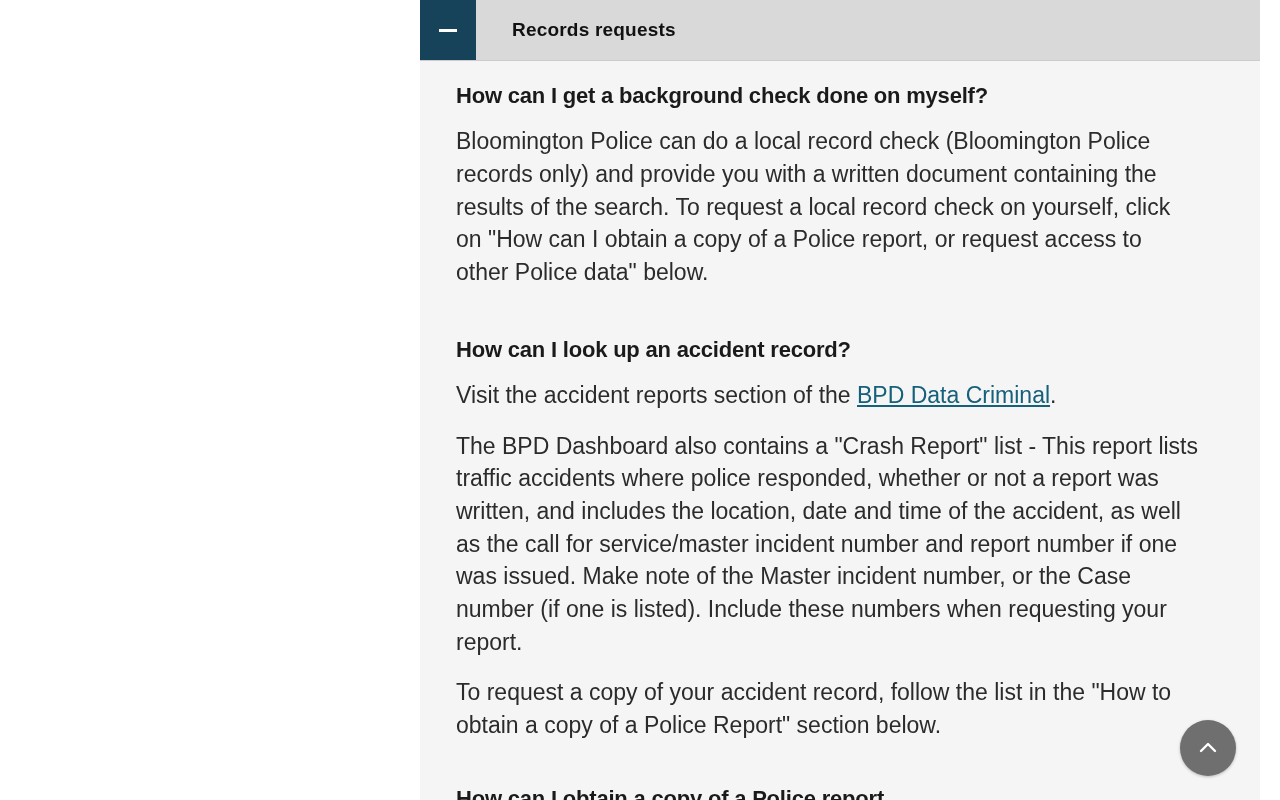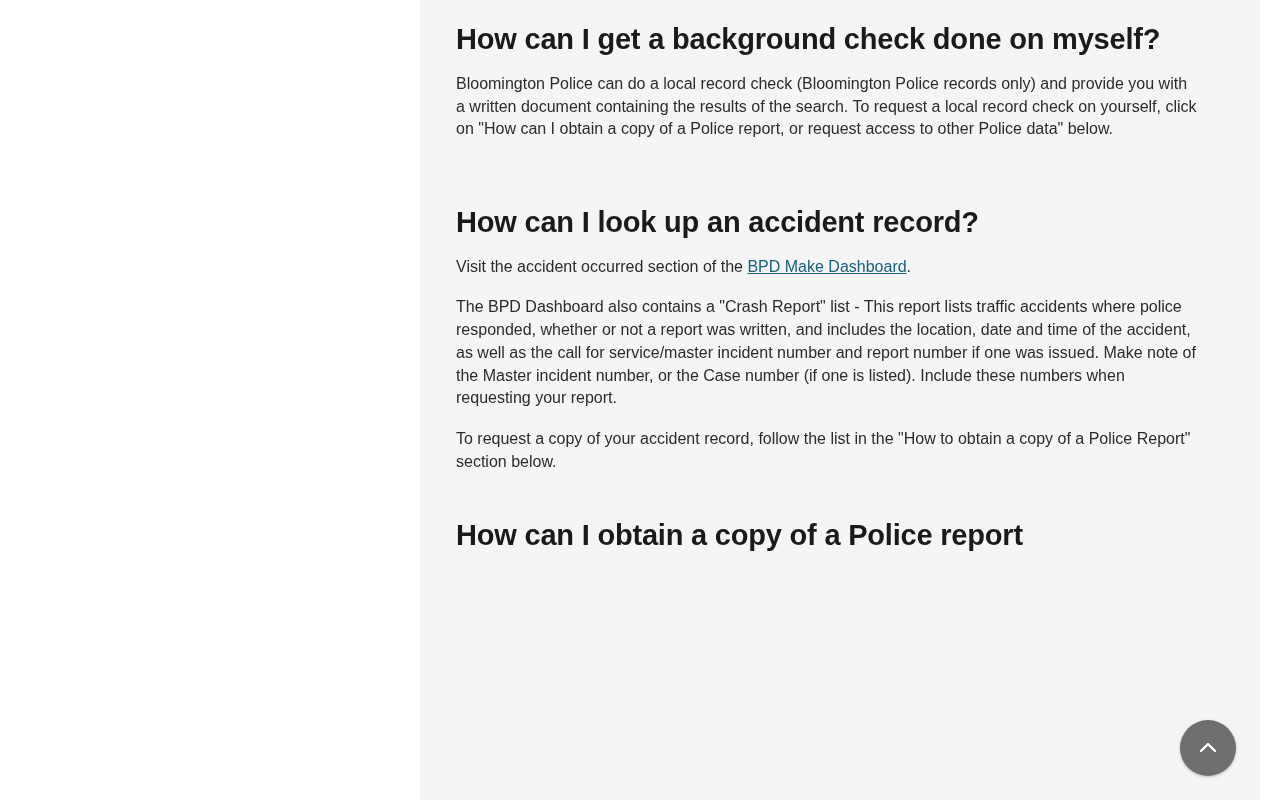--- a/index.html
+++ b/index.html
@@ -58,35 +58,35 @@
     letter-spacing: 0.2px;
   }
   .panel-body {
     padding: 22px 62px 0 36px;
     background: #f5f5f5;
     height: 740px;
     box-sizing: border-box;
     overflow: hidden;
   }
   h2.q {
-    font-size: 29px;
+    font-size: 22px;
     line-height: 1.2;
     font-weight: bold;
     color: #1a1a1a;
     margin: 0 0 16px 0;
     letter-spacing: -0.2px;
   }
   h2.q.second {
-    margin-top: 64px;
+    margin-top: 48px;
   }
   h2.q.third {
     margin-top: 44px;
   }
   p.body {
-    font-size: 16px;
+    font-size: 23px;
     line-height: 1.42;
     color: #2b2b2b;
     margin: 0 0 22px 0;
   }
   p.body.tight {
     margin-bottom: 18px;
   }
   a.link {
     color: #15607a;
     text-decoration: underline;
@@ -112,31 +112,37 @@
     overflow: hidden;
   }
 </style>
 </head>
 <body>
 
 <div class="page">
 
   <div class="content-column">
 
+    <div class="accordion-header">
+      <div class="accordion-toggle">
+        <span class="minus"></span>
+      </div>
+      <div class="accordion-title">Records requests</div>
+    </div>
 
     <div class="panel-body">
 
       <h2 class="q">How can I get a background check done on myself?</h2>
 
       <p class="body"><span>Bloomington Police can do a local record check (Bloomington Police records only) and provide you with a written document containing the results of the search. To request a local record check on yourself, click on "How can I obtain a copy of a Police report, or request access to other Police data" below.</span></p>
 
 
       <h2 class="q second">How can I look up an accident record?</h2>
 
-      <p class="body tight"><span>Visit the accident occurred section of the </span><a class="link" href="#">BPD Make Dashboard</a><span>.</span></p>
+      <p class="body tight"><span>Visit the accident reports section of the </span><a class="link" href="#">BPD Data Criminal</a><span>.</span></p>
 
 
       <p class="body tight"><span>The BPD Dashboard also contains a "Crash Report" list - This report lists traffic accidents where police responded, whether or not a report was written, and includes the location, date and time of the accident, as well as the call for service/master incident number and report number if one was issued. Make note of the Master incident number, or the Case number (if one is listed). Include these numbers when requesting your report.</span></p>
 
       <p class="body tight"><span>To request a copy of your accident record, follow the list in the "How to obtain a copy of a Police Report" section below.</span></p>
 
       <h2 class="q third cut-off">How can I obtain a copy of a Police report</h2>
 
     </div>
 

